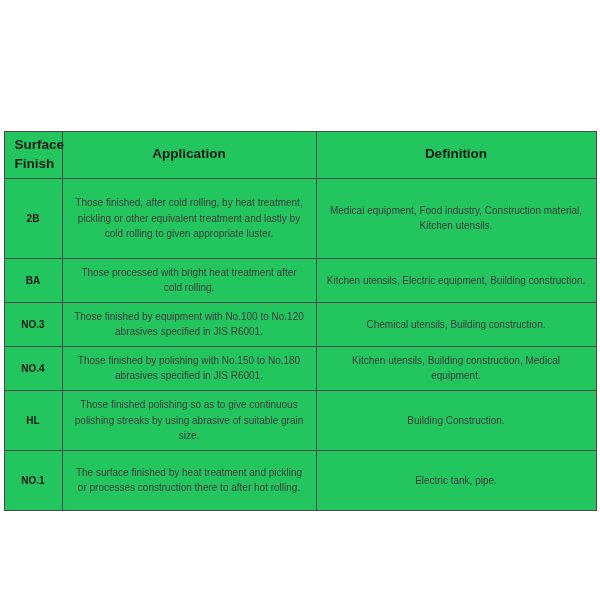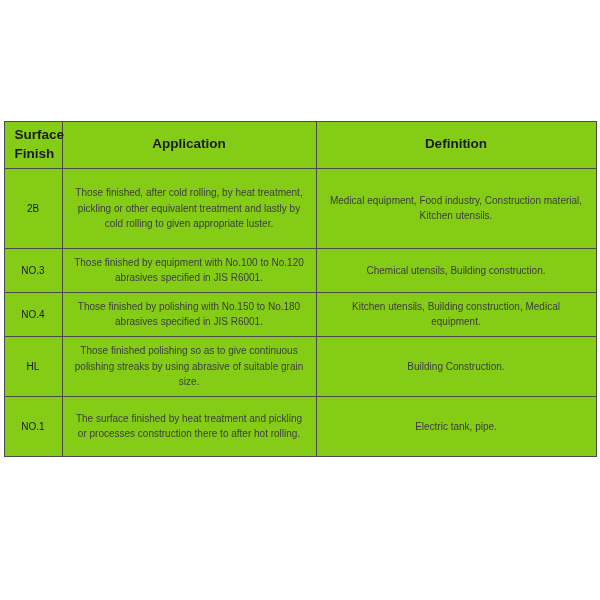--- a/index.html
+++ b/index.html
@@ -14,24 +14,24 @@
   .page {
     width: 600px;
     height: 600px;
     box-sizing: border-box;
     padding-top: 113px;
     background: #ffffff;
     overflow: hidden;
   }
   table.spec-table {
     border-collapse: collapse;
-    margin: 8px auto;
+    margin: 18px auto;
     width: 592px;
     table-layout: fixed;
-    background: #84cc16;
+    background: #22c55e;
   }
   table.spec-table th,
   table.spec-table td {
     border: 1px solid #4a4a4a;
     text-align: center;
     vertical-align: middle;
     padding: 4px 10px;
     font-size: 10px;
     line-height: 1.55;
     box-sizing: border-box;
@@ -39,21 +39,21 @@
   table.spec-table th {
     font-size: 13.5px;
     font-weight: bold;
     color: #1a1a1a;
     line-height: 1.4;
   }
   col.col-finish { width: 58px; }
   col.col-definition { width: 254px; }
   col.col-application { width: 280px; }
   td.cell-finish {
-    font-weight: normal;
+    font-weight: bold;
     font-size: 13px;
     color: #1a1a1a;
   }
   tr.h-header { height: 46px; }
   tr.h-4line  { height: 80px; }
   tr.h-2line  { height: 44px; }
   tr.h-3line  { height: 60px; }
 </style>
 </head>
 <body>
@@ -72,20 +72,25 @@
         <th>Definition</th>
       </tr>
     </thead>
     <tbody>
       <tr class="h-4line">
         <td class="cell-finish">2B</td>
         <td class="cell-definition">Those finished, after cold rolling, by heat treatment, pickling or other equivalent treatment and lastly by cold rolling to given appropriate luster.</td>
         <td class="cell-application">Medical equipment, Food industry, Construction material, Kitchen utensils.</td>
       </tr>
       <tr class="h-2line">
+        <td class="cell-finish">BA</td>
+        <td class="cell-definition">Those processed with bright heat treatment after cold rolling.</td>
+        <td class="cell-application">Kitchen utensils, Electric equipment, Building construction.</td>
+      </tr>
+      <tr class="h-2line">
         <td class="cell-finish">NO.3</td>
         <td class="cell-definition">Those finished by equipment with No.100 to No.120 abrasives specified in JIS R6001.</td>
         <td class="cell-application">Chemical utensils, Building construction.</td>
       </tr>
       <tr class="h-2line">
         <td class="cell-finish">NO.4</td>
         <td class="cell-definition">Those finished by polishing with No.150 to No.180 abrasives specified in JIS R6001.</td>
         <td class="cell-application">Kitchen utensils, Building construction, Medical equipment.</td>
       </tr>
       <tr class="h-3line">

